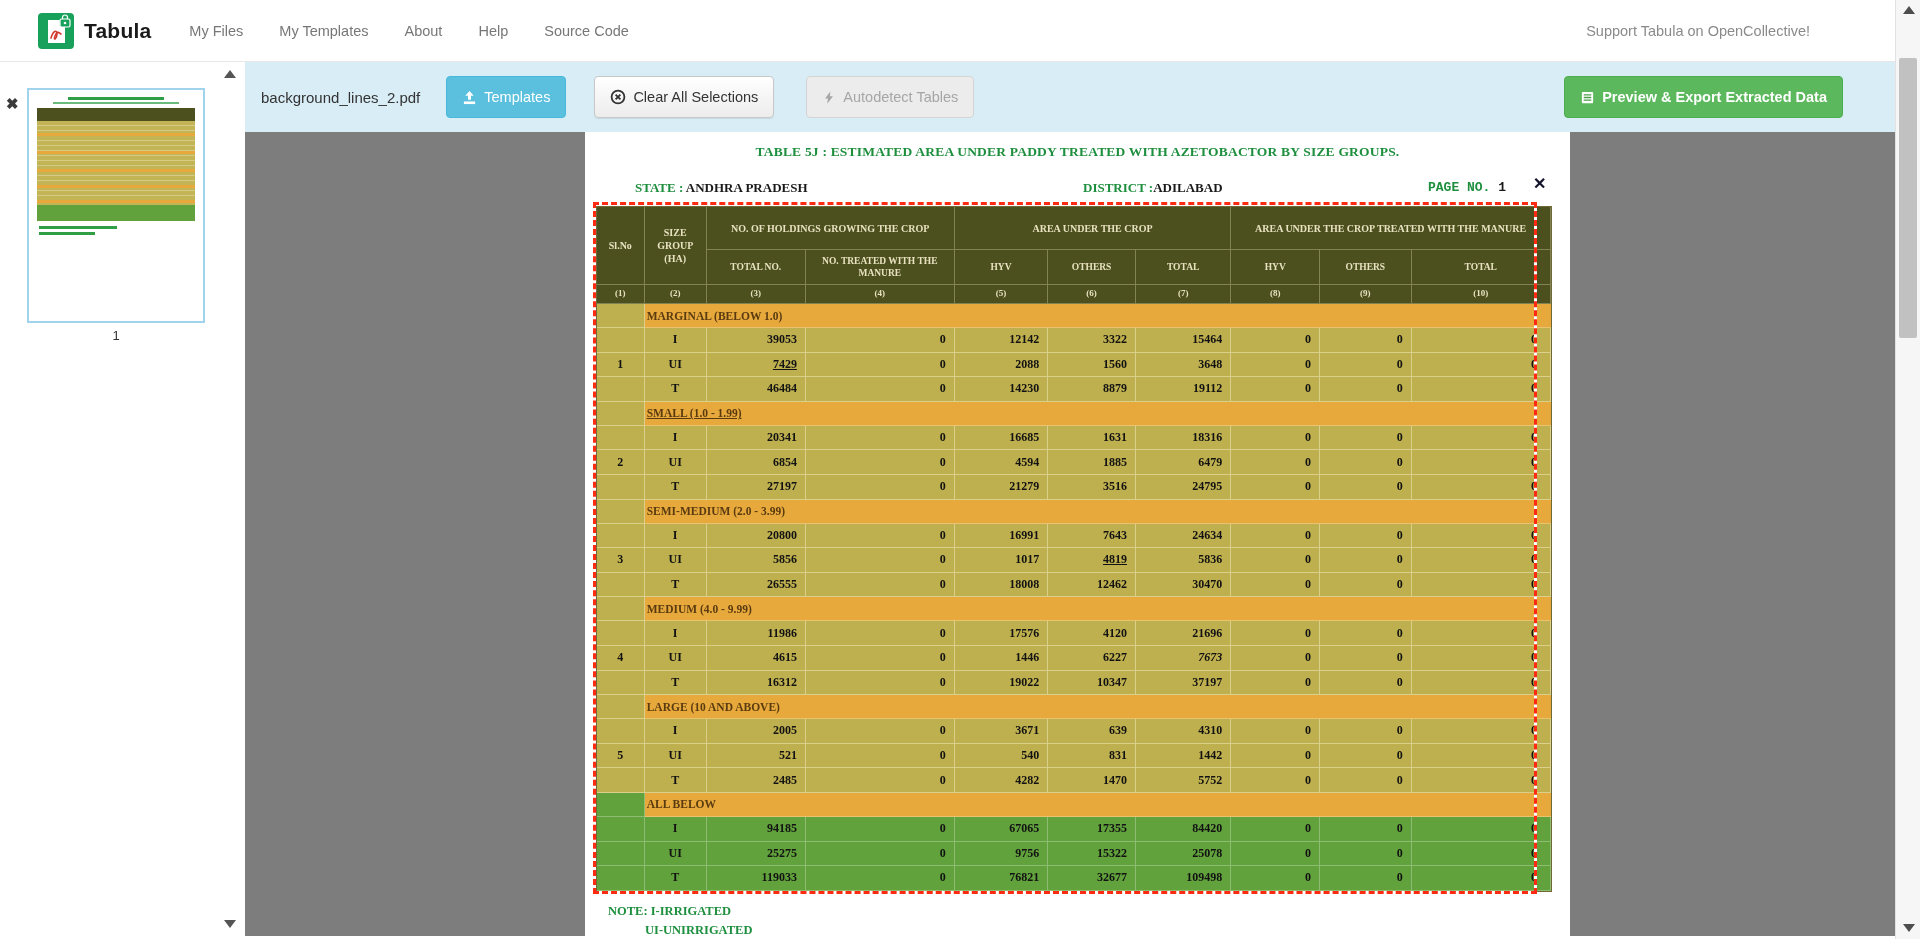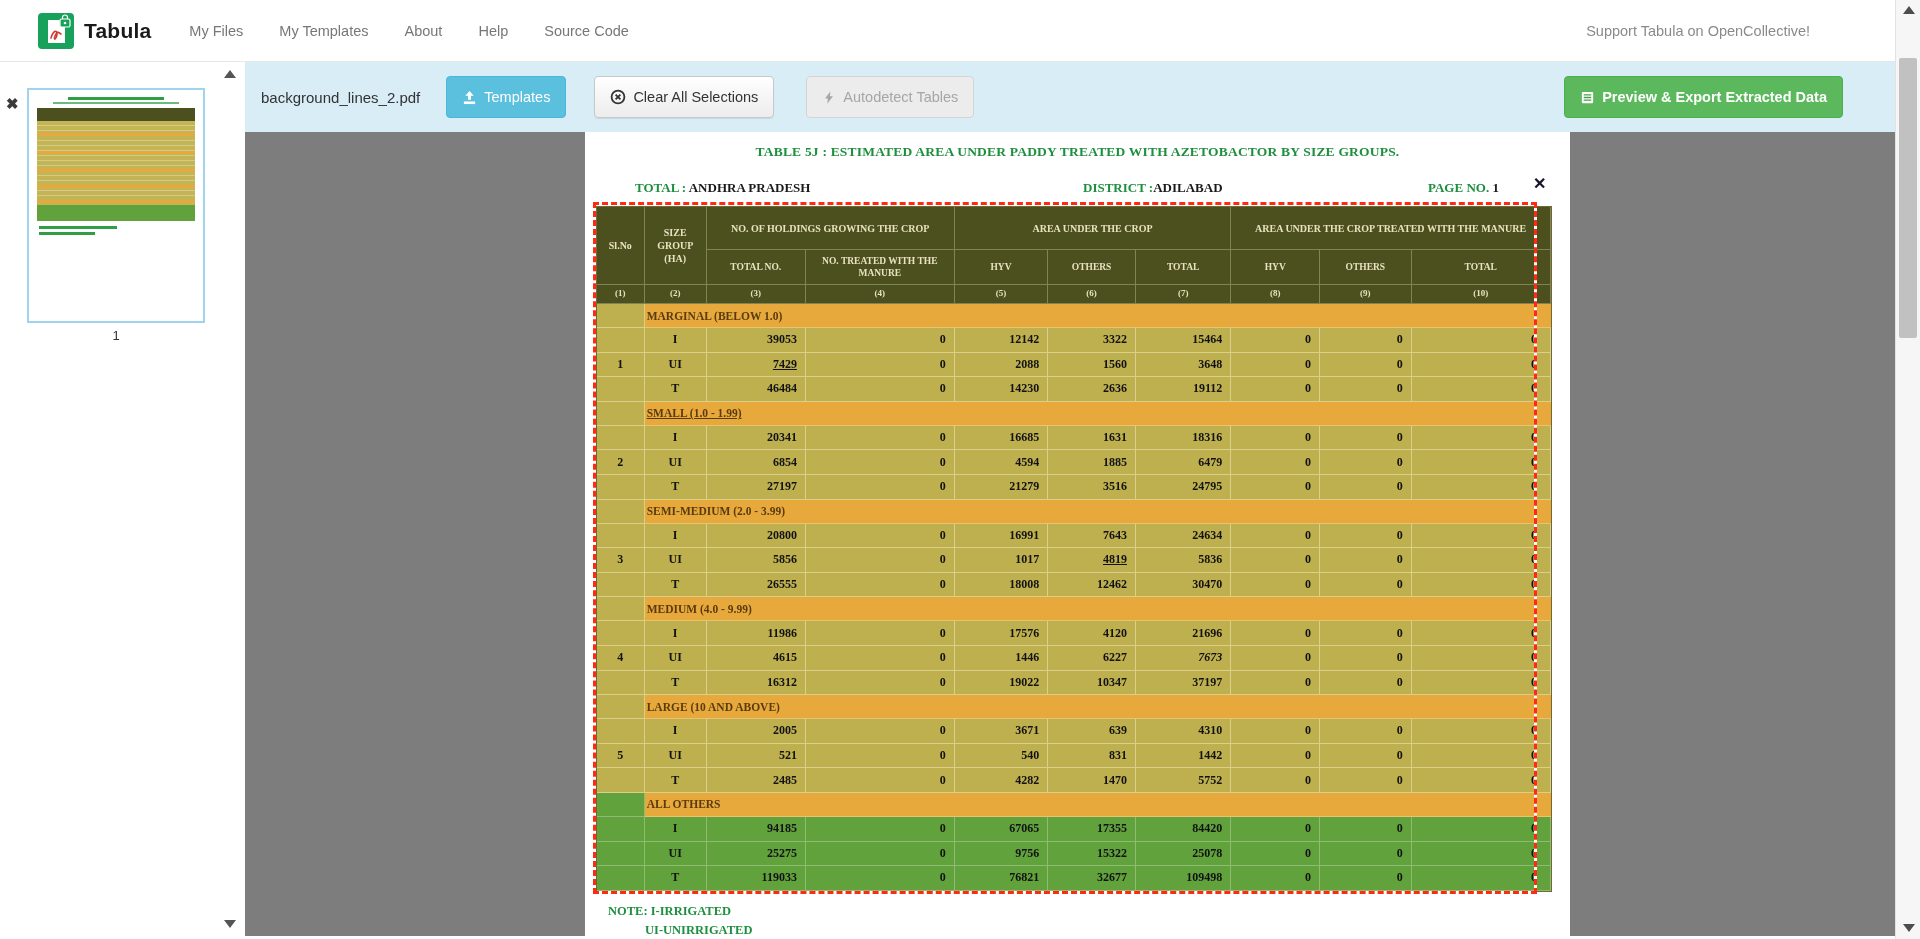--- a/index.html
+++ b/index.html
@@ -56,21 +56,21 @@
 
   
   .viewer{position:absolute;left:245px;top:132px;width:1650px;height:804px;background:var(--viewer-bg);overflow:hidden;}
   .page{position:absolute;left:340px;top:0;width:985px;height:807px;background:#fff;cursor:crosshair;}
   .doc-title{position:absolute;left:0;top:12px;width:100%;text-align:center;
     font-family:"Liberation Serif",serif;font-weight:bold;font-size:13.5px;color:var(--doc-green);letter-spacing:.2px;}
   .doc-meta{position:absolute;top:48px;left:0;width:100%;height:18px;
     font-family:"Liberation Serif",serif;font-weight:bold;font-size:13px;}
   .meta-state{position:absolute;left:50px;}
   .meta-district{position:absolute;left:498px;}
-  .meta-page{position:absolute;left:843px;}
+  .meta-page{position:absolute;left:843px;font-family:Liberation Mono, monospace;}
   .green-lab{color:var(--doc-green);}
   .black-val{color:#1a1a1a;}
   .sel-close{position:absolute;left:948px;top:44px;font-size:16px;font-weight:900;color:#13132b;cursor:pointer;line-height:1;}
 
   
   .tbl{position:absolute;left:11px;top:74px;width:956px;height:686px;display:grid;
     border:1px solid #6f6a35;font-family:"Liberation Serif",serif;z-index:1;}
   .hc{background:var(--table-header-bg);color:#e9e2c0;display:flex;align-items:center;justify-content:center;
     text-align:center;font-weight:bold;font-size:10px;line-height:1.3;padding:1px 3px;
     border-right:1px solid rgba(233,226,192,.35);border-bottom:1px solid rgba(233,226,192,.35);}
@@ -183,21 +183,21 @@
       <span>Preview &amp; Export Extracted Data</span>
     </button>
   </div>
 
   <div class="viewer">
     <div class="page">
       <div class="doc-title">TABLE 5J : ESTIMATED AREA UNDER PADDY  TREATED WITH AZETOBACTOR BY SIZE GROUPS.</div>
 
       <div class="doc-meta">
         <span class="meta-state">
-          <span class="green-lab">TOTAL :</span>
+          <span class="green-lab">STATE :</span>
           <span class="black-val">ANDHRA PRADESH</span>
         </span>
         <span class="meta-district">
           <span class="green-lab">DISTRICT :</span><span class="black-val">ADILABAD</span>
         </span>
         <span class="meta-page">
           <span class="green-lab">PAGE NO.</span>
           <span class="black-val">1</span>
         </span>
       </div>
@@ -248,21 +248,21 @@
           <div class="c val" style="grid-area: 6 / 6;">1560</div>
           <div class="c val" style="grid-area: 6 / 7;">3648</div>
           <div class="c val" style="grid-area: 6 / 8;">0</div>
           <div class="c val" style="grid-area: 6 / 9;">0</div>
           <div class="c val last" style="grid-area: 6 / 10;">0</div>
           <div class="c center" style="grid-area: 7 / 1;"></div>
           <div class="c center" style="grid-area: 7 / 2;">T</div>
           <div class="c val" style="grid-area: 7 / 3;">46484</div>
           <div class="c val" style="grid-area: 7 / 4;">0</div>
           <div class="c val" style="grid-area: 7 / 5;">14230</div>
-          <div class="c val" style="grid-area: 7 / 6;">2636</div>
+          <div class="c val" style="grid-area: 7 / 6;">8879</div>
           <div class="c val" style="grid-area: 7 / 7;">19112</div>
           <div class="c val" style="grid-area: 7 / 8;">0</div>
           <div class="c val" style="grid-area: 7 / 9;">0</div>
           <div class="c val last" style="grid-area: 7 / 10;">0</div>
           <div class="c center" style="grid-area: 8 / 1;"></div>
           <div class="sec-strip" style="grid-area: 8 / 2 / auto / 11; text-decoration: underline;">SMALL (1.0 - 1.99)</div>
           <div class="c center" style="grid-area: 9 / 1;"></div>
           <div class="c center" style="grid-area: 9 / 2;">I</div>
           <div class="c val" style="grid-area: 9 / 3;">20341</div>
           <div class="c val" style="grid-area: 9 / 4;">0</div>
@@ -382,21 +382,21 @@
           <div class="c center" style="grid-area: 23 / 2;">T</div>
           <div class="c val" style="grid-area: 23 / 3;">2485</div>
           <div class="c val" style="grid-area: 23 / 4;">0</div>
           <div class="c val" style="grid-area: 23 / 5;">4282</div>
           <div class="c val" style="grid-area: 23 / 6;">1470</div>
           <div class="c val" style="grid-area: 23 / 7;">5752</div>
           <div class="c val" style="grid-area: 23 / 8;">0</div>
           <div class="c val" style="grid-area: 23 / 9;">0</div>
           <div class="c val last" style="grid-area: 23 / 10;">0</div>
           <div class="c center grn" style="grid-area: 24 / 1;"></div>
-          <div class="sec-strip" style="grid-area: 24 / 2 / auto / 11;">ALL OTHERS</div>
+          <div class="sec-strip" style="grid-area: 24 / 2 / auto / 11;">ALL BELOW</div>
           <div class="c center grn" style="grid-area: 25 / 1;"></div>
           <div class="c center grn" style="grid-area: 25 / 2;">I</div>
           <div class="c val grn" style="grid-area: 25 / 3;">94185</div>
           <div class="c val grn" style="grid-area: 25 / 4;">0</div>
           <div class="c val grn" style="grid-area: 25 / 5;">67065</div>
           <div class="c val grn" style="grid-area: 25 / 6;">17355</div>
           <div class="c val grn" style="grid-area: 25 / 7;">84420</div>
           <div class="c val grn" style="grid-area: 25 / 8;">0</div>
           <div class="c val grn" style="grid-area: 25 / 9;">0</div>
           <div class="c val grn last" style="grid-area: 25 / 10;">0</div>

